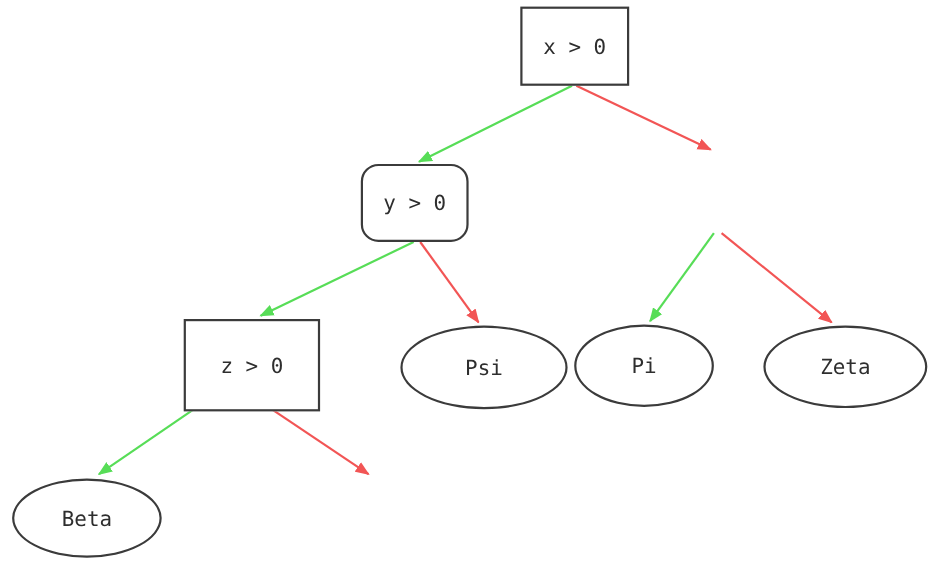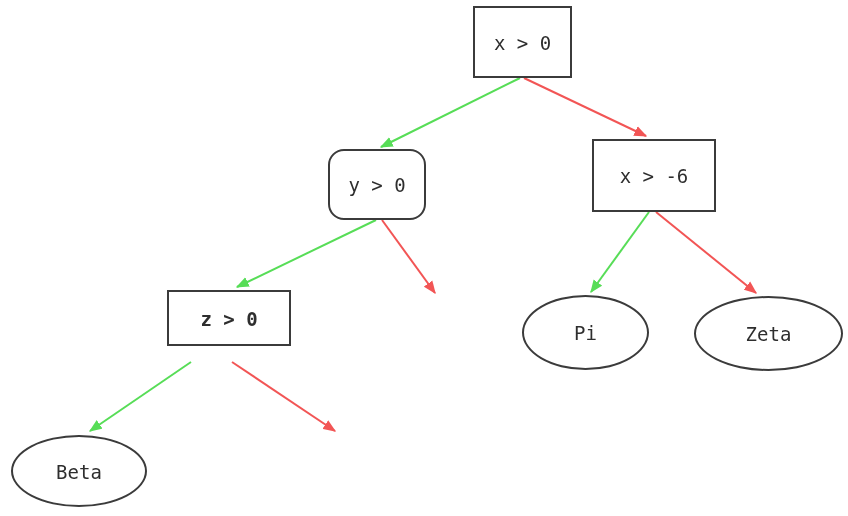--- a/index.html
+++ b/index.html
@@ -41,21 +41,21 @@
     border-radius: 50%;
   }
   .node .label {
     line-height: 1;
     transform: translateY(1px);
   }
   
   #node-root  { left: 473px; top:   6px; width:  99px; height: 72px; }
   #node-y     { left: 328px; top: 149px; width:  98px; height: 71px; border-radius: 16px; }
   #node-x6    { left: 592px; top: 139px; width: 124px; height: 73px; }
-  #node-z     { left: 167px; top: 290px; width: 124px; height: 56px; font-weight: bold; }
+  #node-z     { left: 167px; top: 290px; width: 124px; height: 84px; }
   
   #node-psi   { left: 364px; top: 296px; width: 152px; height: 76px; }
   #node-pi    { left: 522px; top: 295px; width: 127px; height: 75px; }
   #node-gamma { left: 694px; top: 296px; width: 149px; height: 75px; }
   #node-beta  { left:  11px; top: 435px; width: 136px; height: 72px; }
   #node-zeta  { left: 269px; top: 435px; width: 145px; height: 73px; }
 </style>
 </head>
 <body>
 
@@ -85,28 +85,28 @@
   </svg>
 
   <div id="node-root" class="node decision">
     <span class="label">x &gt; 0</span>
   </div>
 
   <div id="node-y" class="node decision">
     <span class="label">y &gt; 0</span>
   </div>
 
-  <div id="node-x6" class="node decision">
-    <span class="label">x &gt; -6</span>
-  </div>
 
   <div id="node-z" class="node decision">
     <span class="label">z &gt; 0</span>
   </div>
 
+  <div id="node-psi" class="node leaf">
+    <span class="label">Psi</span>
+  </div>
 
   <div id="node-pi" class="node leaf">
     <span class="label">Pi</span>
   </div>
 
   <div id="node-gamma" class="node leaf">
     <span class="label">Zeta</span>
   </div>
 
   <div id="node-beta" class="node leaf">

